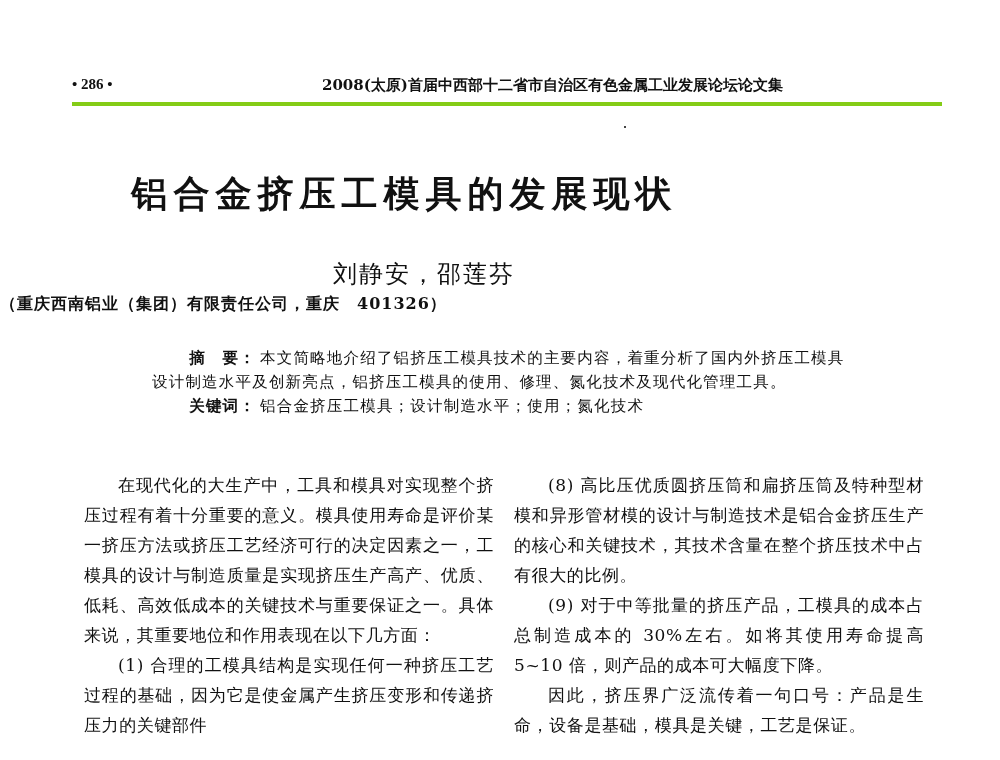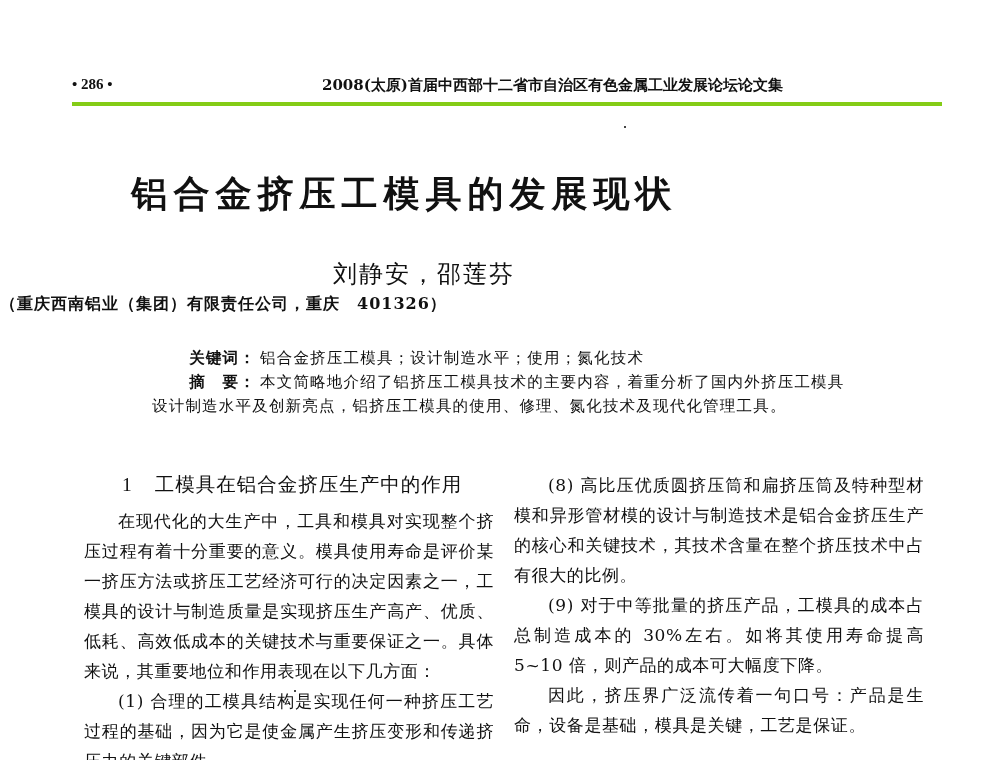--- a/index.html
+++ b/index.html
@@ -62,31 +62,28 @@
 </div>
 
 <div class="speck" style="left:624px; top:126px;"></div>
 
 <div class="title">铝合金挤压工模具的发展现状</div>
 <div class="authors">刘静安，邵莲芬</div>
 <div class="affil">（重庆西南铝业（集团）有限责任公司，重庆　401326）</div>
 
 <div class="abstract">
   <p>
-    <span class="label">关键词：</span><span>铝合金挤压工模具；设计制造水平；使用；氮化技术</span>
+    <span class="label">摘　要：</span><span>本文简略地介绍了铝挤压工模具技术的主要内容，着重分析了国内外挤压工模具设计制造水平及创新亮点，铝挤压工模具的使用、修理、氮化技术及现代化管理工具。</span>
   </p>
   <p>
-    <span class="label">摘　要：</span><span>本文简略地介绍了铝挤压工模具技术的主要内容，着重分析了国内外挤压工模具设计制造水平及创新亮点，铝挤压工模具的使用、修理、氮化技术及现代化管理工具。</span>
+    <span class="label">关键词：</span><span>铝合金挤压工模具；设计制造水平；使用；氮化技术</span>
   </p>
 </div>
 
 <div class="col left">
-  <div class="section-head">
-    <span class="num">1</span><span>工模具在铝合金挤压生产中的作用</span>
-  </div>
   <p>在现代化的大生产中，工具和模具对实现整个挤压过程有着十分重要的意义。模具使用寿命是评价某一挤压方法或挤压工艺经济可行的决定因素之一，工模具的设计与制造质量是实现挤压生产高产、优质、低耗、高效低成本的关键技术与重要保证之一。具体来说，其重要地位和作用表现在以下几方面：</p>
   <p>(1) 合理的工模具结构是实现任何一种挤压工艺过程的基础，因为它是使金属产生挤压变形和传递挤压力的关键部件</p>
 </div>
 
 <div class="speck" style="left:294px; top:690px;"></div>
 
 <div class="col right">
   <p>(8) 高比压优质圆挤压筒和扁挤压筒及特种型材模和异形管材模的设计与制造技术是铝合金挤压生产的核心和关键技术，其技术含量在整个挤压技术中占有很大的比例。</p>
   <p>(9) 对于中等批量的挤压产品，工模具的成本占总制造成本的 30%左右。如将其使用寿命提高5~10 倍，则产品的成本可大幅度下降。</p>
   <p>因此，挤压界广泛流传着一句口号：产品是生命，设备是基础，模具是关键，工艺是保证。</p>

